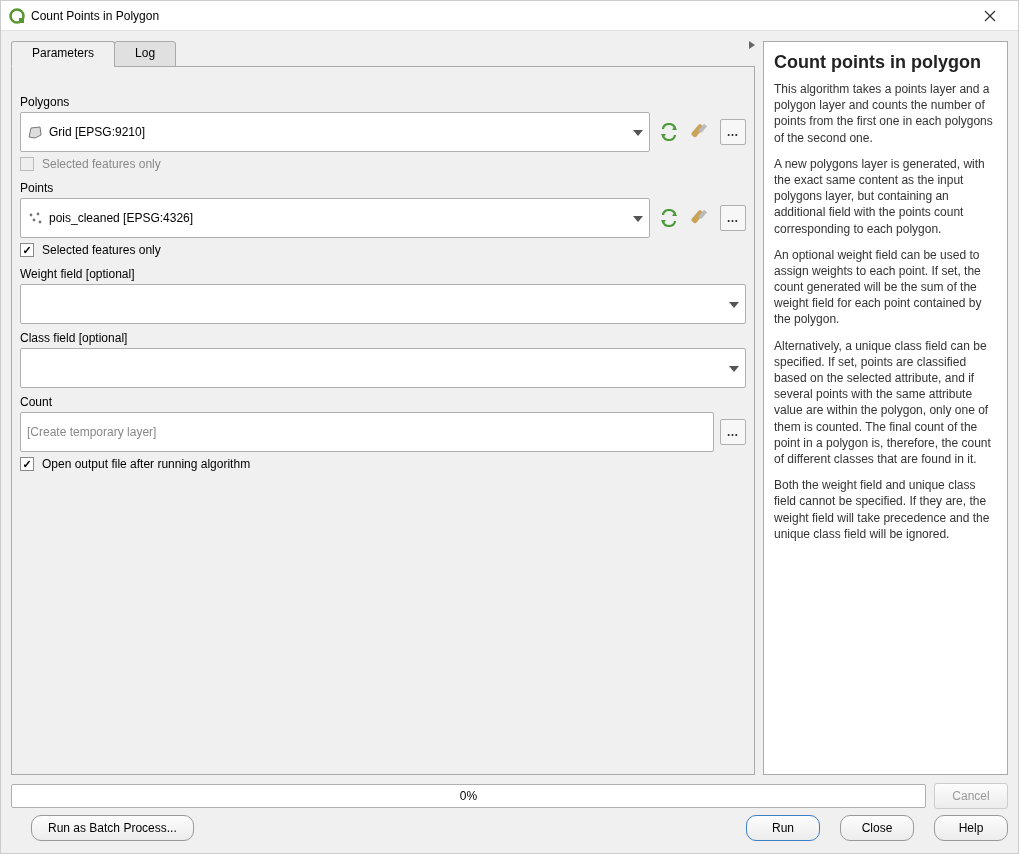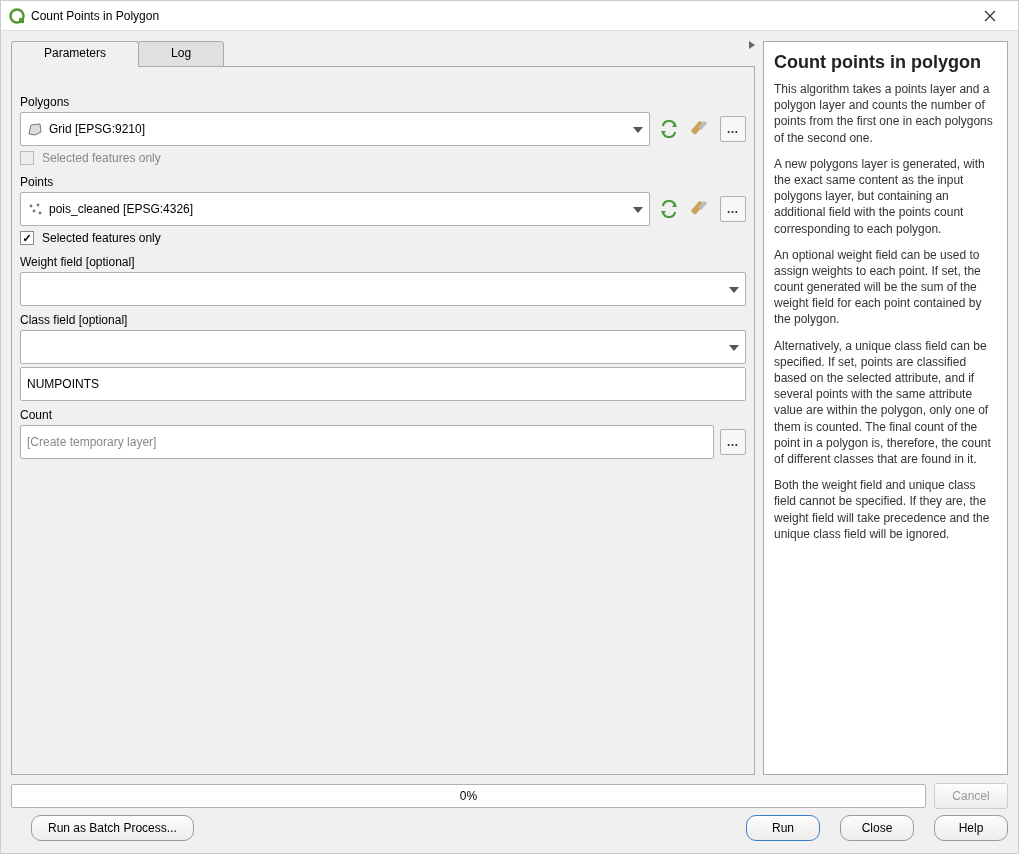--- a/index.html
+++ b/index.html
@@ -51,21 +51,21 @@
   background: #f0f0f0;
   min-width: 0;
 }
 .tabbar {
   display: flex;
   height: 26px;
   position: relative;
   z-index: 2;
 }
 .tab {
-  padding: 4px 32px;
+  padding: 4px 20px;
   border: 1px solid #aaa;
   background: #e0e0e0;
   border-top-left-radius: 3px;
   border-top-right-radius: 3px;
   margin-right: -1px;
   cursor: pointer;
   font-size: 12px;
   position: relative;
 }
 .tab.active {
@@ -88,21 +88,21 @@
   margin: 4px 0 3px 0;
 }
 .row {
   display: flex;
   align-items: center;
   gap: 6px;
   margin-bottom: 3px;
 }
 .combo, .textinput {
   flex: 1;
-  height: 34px;
+  height: 40px;
   border: 1px solid #b0b0b0;
   background: #fff;
   border-radius: 2px;
   display: flex;
   align-items: center;
   padding: 0 6px;
   position: relative;
   font-size: 12px;
 }
 .combo .caret {
@@ -331,34 +331,33 @@
           <div class="combo">
             <span></span>
             <span class="caret">
               <svg width="10" height="6" viewBox="0 0 10 6">
                     <polygon points="0,0 10,0 5,6" fill="#555"></polygon>
                   </svg>
             </span>
           </div>
         </div>
 
-        <div class="row">
-          <div class="textinput">
-            <input type="text" value="NUMPOINTS" style="">
-          </div>
-        </div>
 
         <div class="field-label">Count</div>
         <div class="row">
           <div class="textinput">
             <span class="placeholder-text">[Create temporary layer]</span>
           </div>
           <div class="iconbtn">
                 <span class="dots-icon">…</span>
               </div>
+        </div>
+        <div class="checkbox-row">
+          <span class="chk checked"></span>
+          <span>Open output file after running algorithm</span>
         </div>
 
       </div>
     </div>
     </div>
 
     <div class="right-panel">
       <h2>Count points in polygon</h2>
       <p>This algorithm takes a points layer and a polygon layer and counts the number of points from the first one in each polygons of the second one.</p>
       <p>A new polygons layer is generated, with the exact same content as the input polygons layer, but containing an additional field with the points count corresponding to each polygon.</p>

